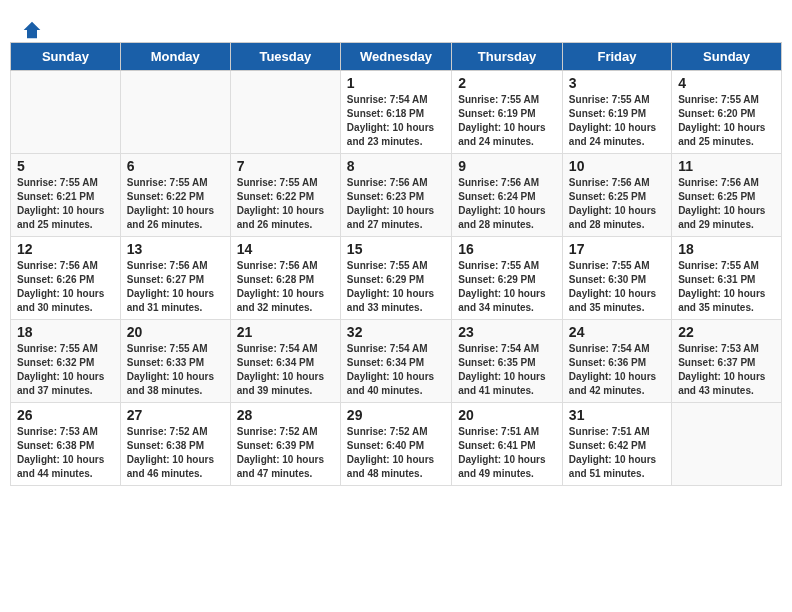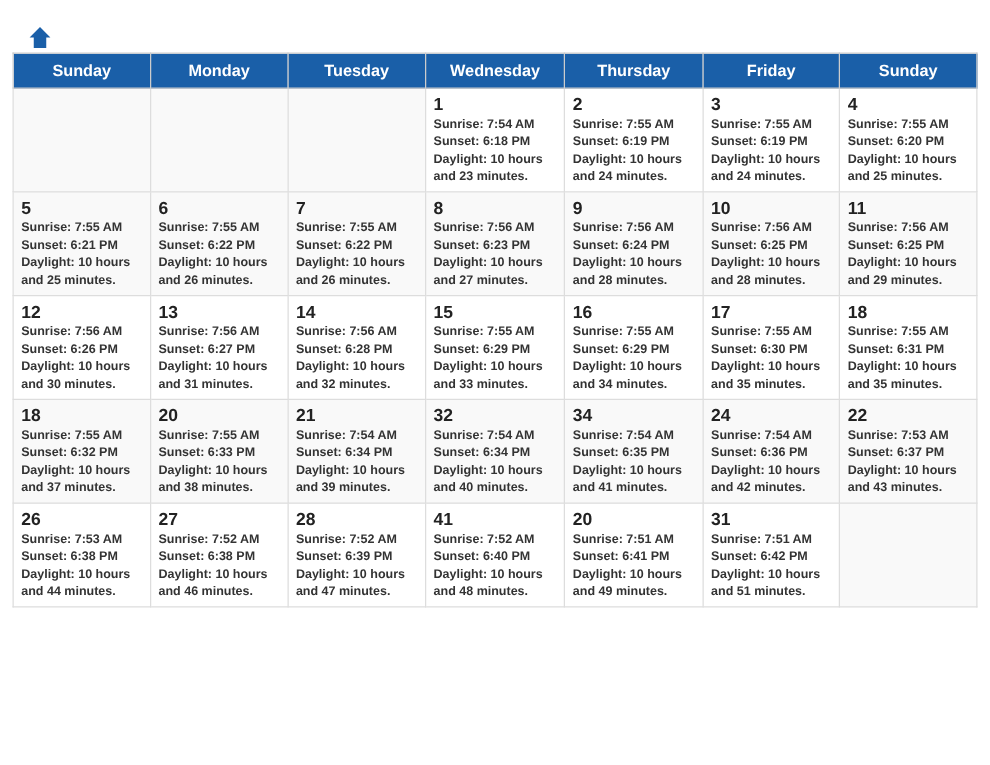--- a/index.html
+++ b/index.html
@@ -291,21 +291,21 @@
 and 39 minutes.</div>
         </td>
         <td>
           <span class="day-number">32</span>
           <div class="day-info" style="white-space: pre-line;">Sunrise: 7:54 AM
 Sunset: 6:34 PM
 Daylight: 10 hours
 and 40 minutes.</div>
         </td>
         <td>
-          <span class="day-number">34</span>
+          <span class="day-number">23</span>
           <div class="day-info" style="white-space: pre-line;">Sunrise: 7:54 AM
 Sunset: 6:35 PM
 Daylight: 10 hours
 and 41 minutes.</div>
         </td>
         <td>
           <span class="day-number">24</span>
           <div class="day-info" style="white-space: pre-line;">Sunrise: 7:54 AM
 Sunset: 6:36 PM
 Daylight: 10 hours
@@ -335,21 +335,21 @@
 and 46 minutes.</div>
         </td>
         <td>
           <span class="day-number">28</span>
           <div class="day-info" style="white-space: pre-line;">Sunrise: 7:52 AM
 Sunset: 6:39 PM
 Daylight: 10 hours
 and 47 minutes.</div>
         </td>
         <td>
-          <span class="day-number">41</span>
+          <span class="day-number">29</span>
           <div class="day-info" style="white-space: pre-line;">Sunrise: 7:52 AM
 Sunset: 6:40 PM
 Daylight: 10 hours
 and 48 minutes.</div>
         </td>
         <td>
           <span class="day-number">20</span>
           <div class="day-info" style="white-space: pre-line;">Sunrise: 7:51 AM
 Sunset: 6:41 PM
 Daylight: 10 hours

